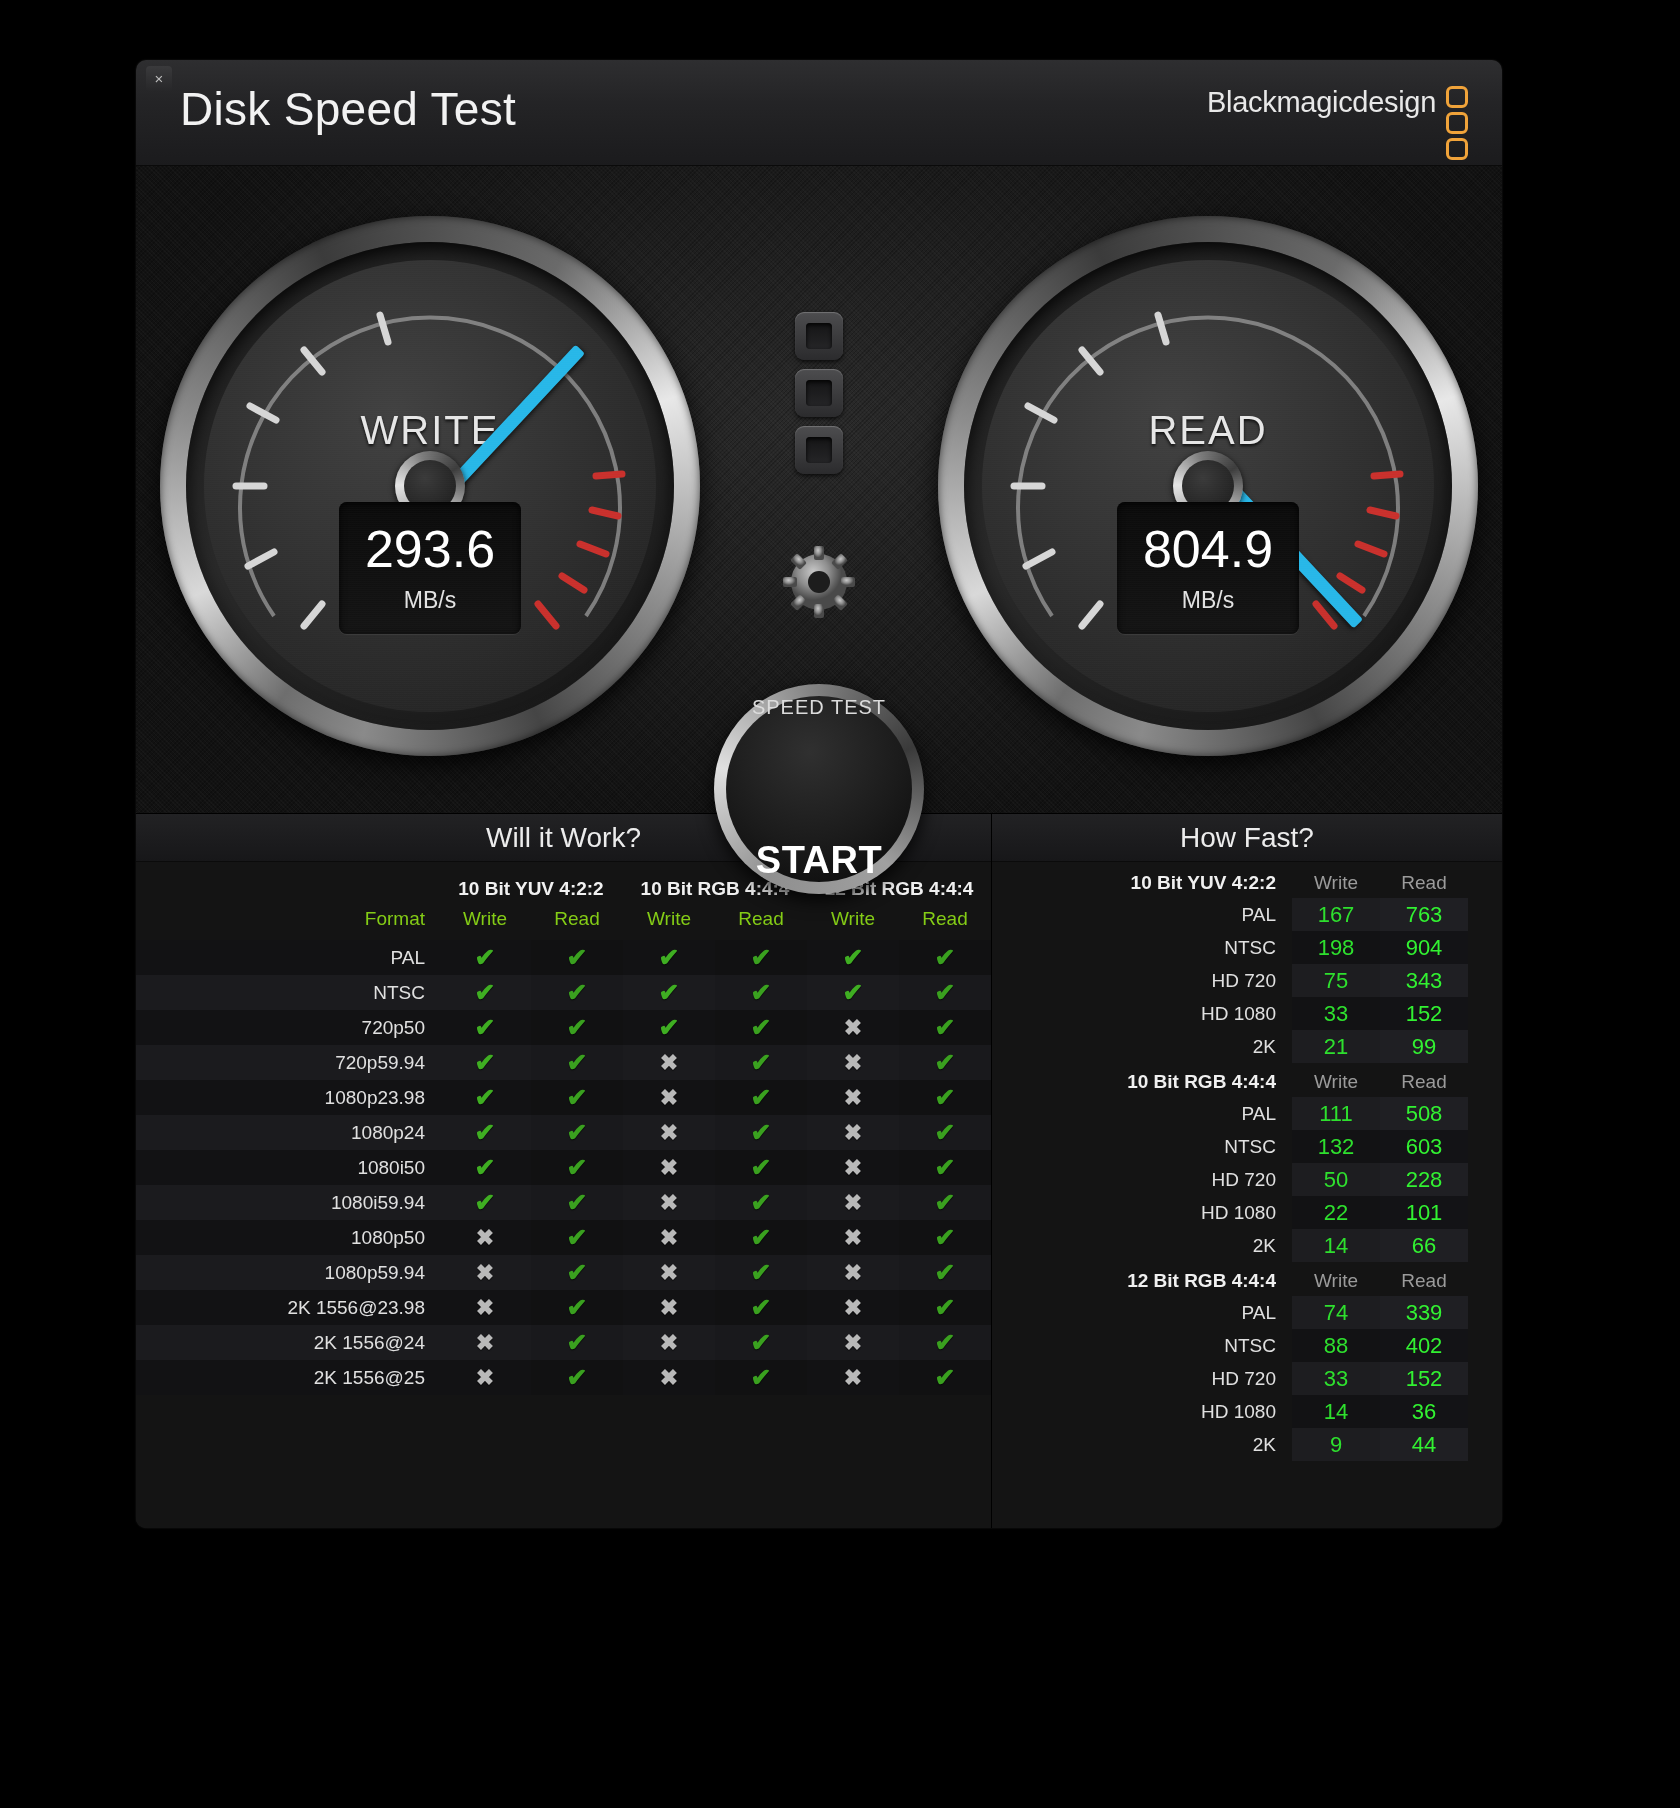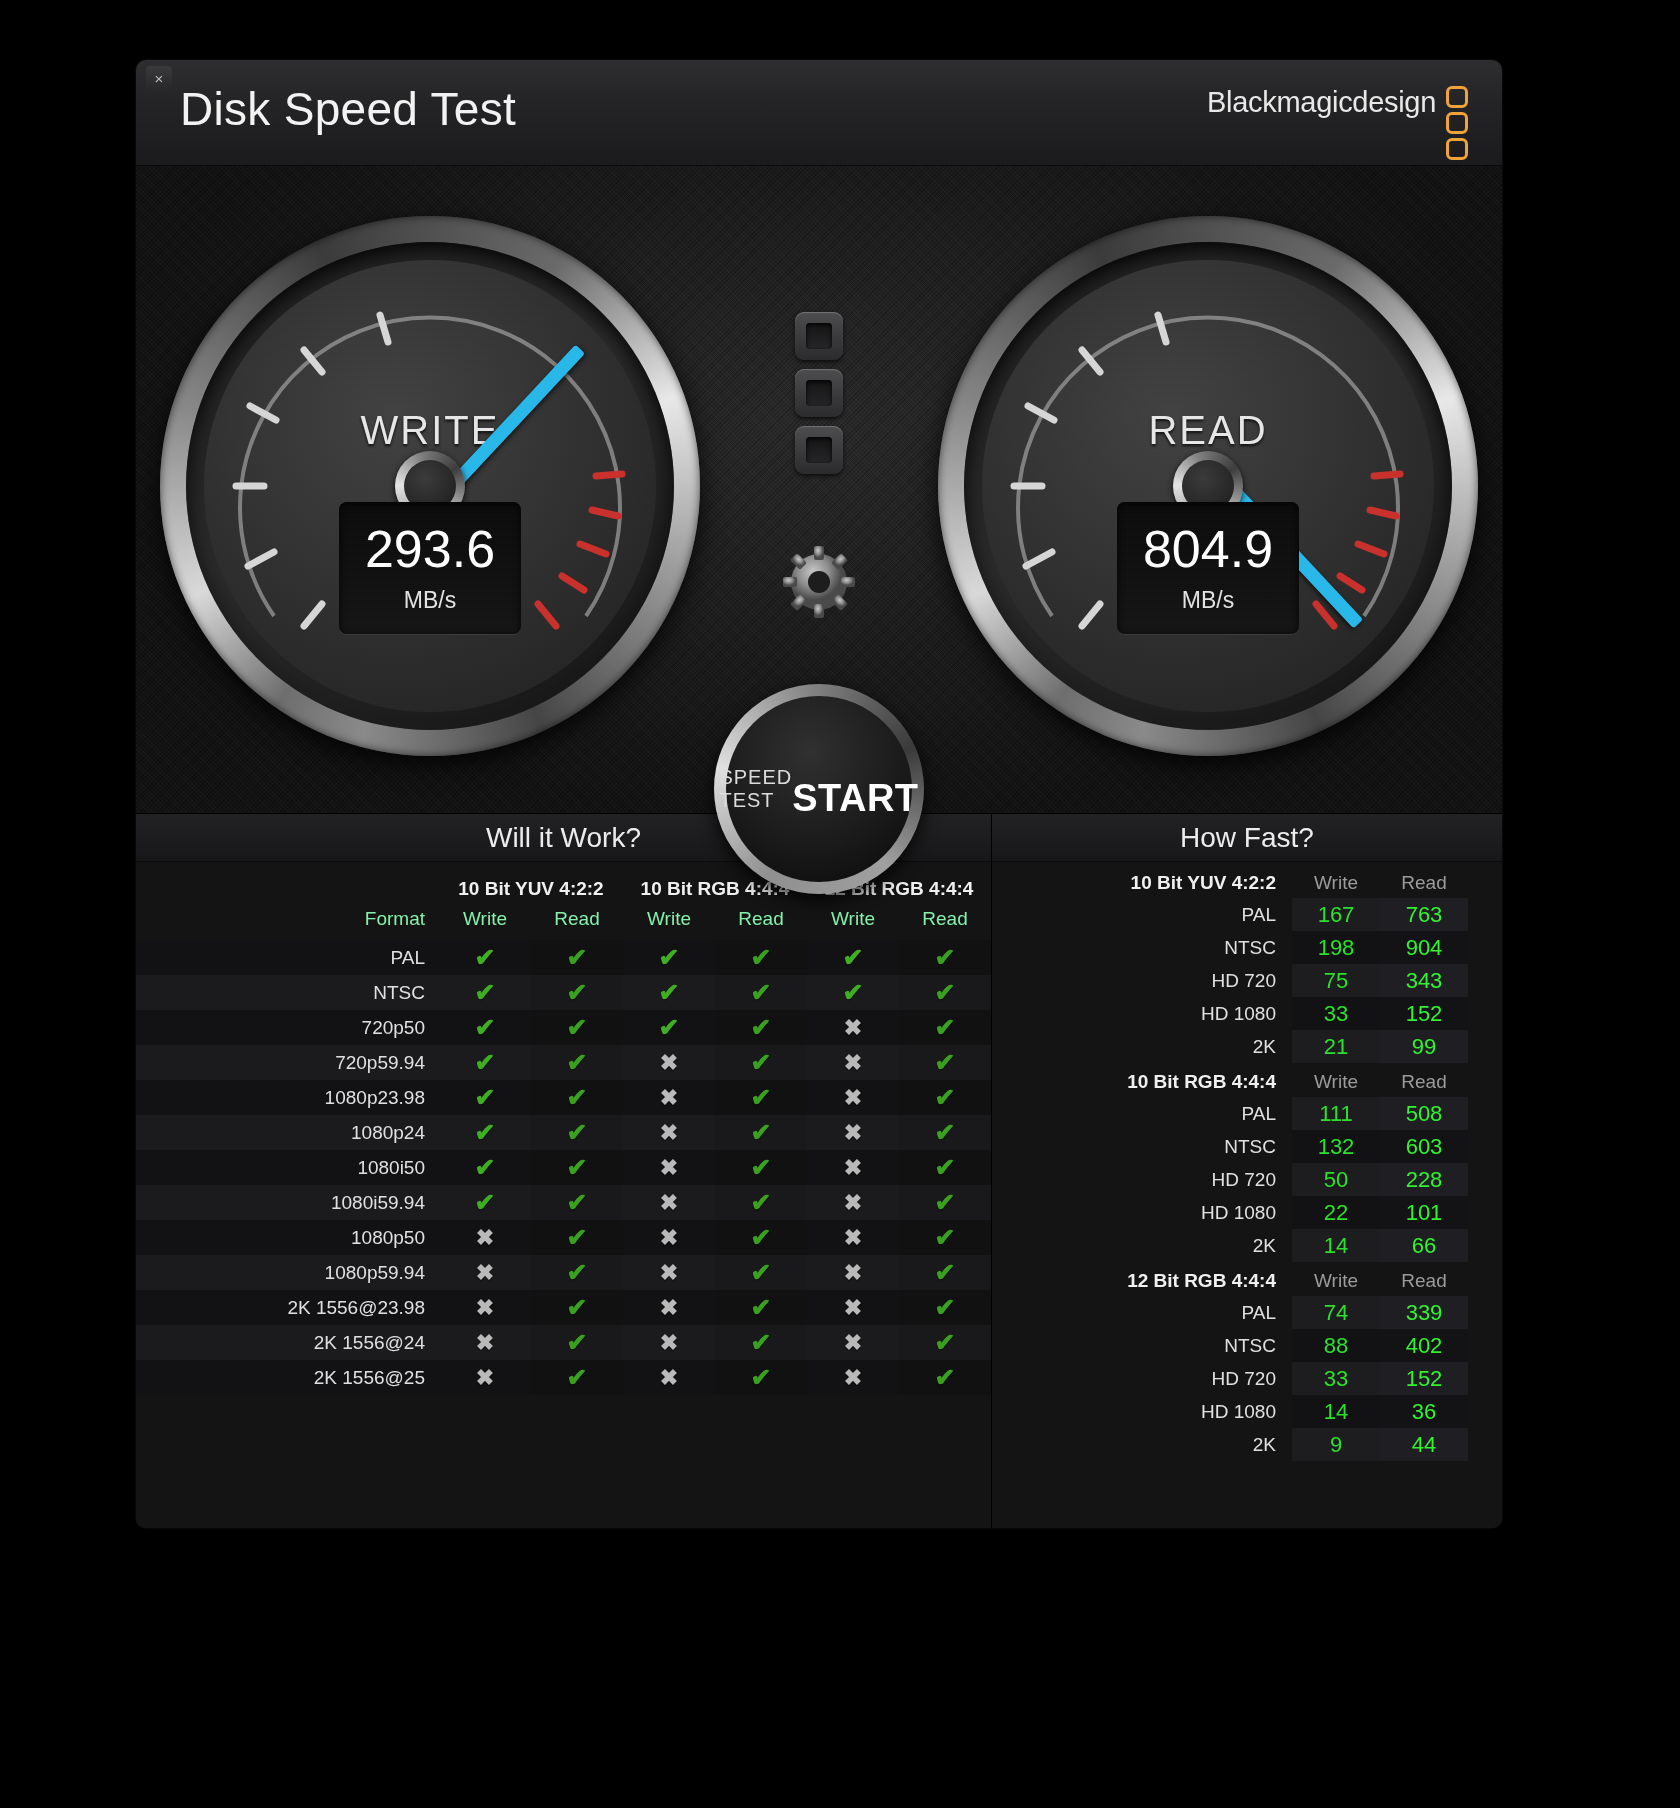--- a/index.html
+++ b/index.html
@@ -158,21 +158,21 @@
   #start-btn {
     position: absolute; left: 50%; top: 518px; margin-left: -105px;
     width: 210px; height: 210px; border-radius: 50%;
     background: conic-gradient(from 210deg,#8f8f8f,#e0e0e0,#858585,#3a3a3a,#a0a0a0,#8f8f8f);
     box-shadow: 0 6px 18px rgba(0,0,0,.85);
     cursor: pointer;
   }
   #start-btn-inner {
     position: absolute; inset: 12px; border-radius: 50%;
     background: radial-gradient(circle at 45% 30%, #303030 0%, #1b1b1b 55%, #080808 100%);
-    display: flex; flex-direction: row; align-items: center; justify-content: center;
+    display: flex; flex-direction: column; align-items: center; justify-content: space-between;
   }
   #start-sub { font-size: 20px; font-weight: 400; color: #dcdcdc; letter-spacing: 1px; }
   #start-main { font-size: 38px; font-weight: 700; color: #fff; margin-top: 18px; letter-spacing: .5px; }
 
   
   #bottom { display: flex; height: 714px; background: #141414; }
   #panel-left  { width: 856px; border-right: 1px solid #000; }
   #panel-right { flex: 1; }
 
   .panel-header {
@@ -184,21 +184,21 @@
 
   
   table { border-collapse: collapse; width: 100%; }
   #wiw-table { margin-top: 6px; }
   #wiw-table th, #wiw-table td { padding: 0; }
   .grp-head {
     font-size: 19px; font-weight: 700; color: #f0f0f0;
     text-align: center; padding: 10px 0 4px 0 !important;
   }
   .sub-head {
-    font-size: 19px; font-weight: 400; color: #86efac;
+    font-size: 19px; font-weight: 400; color: #84cc16;
     text-align: center; padding: 4px 0 10px 0 !important;
   }
   .sub-head.fmt { text-align: right; padding-right: 14px !important; }
   .fmt-cell {
     font-size: 19px; color: #e0e0e0; text-align: right;
     padding: 0 14px 0 0 !important; height: 35px; white-space: nowrap;
   }
   .mark-cell { text-align: center; width: 92px; height: 35px; }
   tbody tr:nth-child(odd)  td { background: #121214; }
   tbody tr:nth-child(even) td { background: #1b1b1e; }

